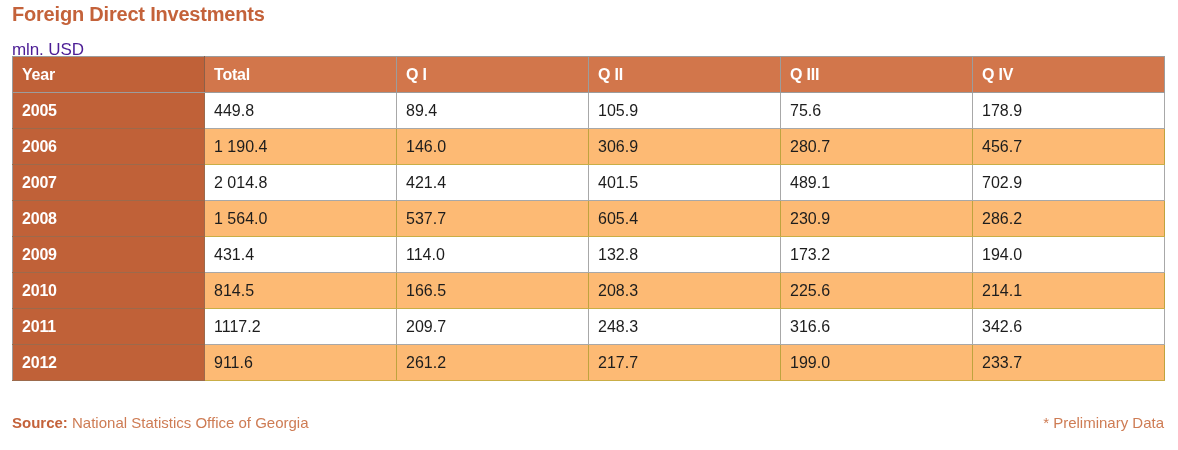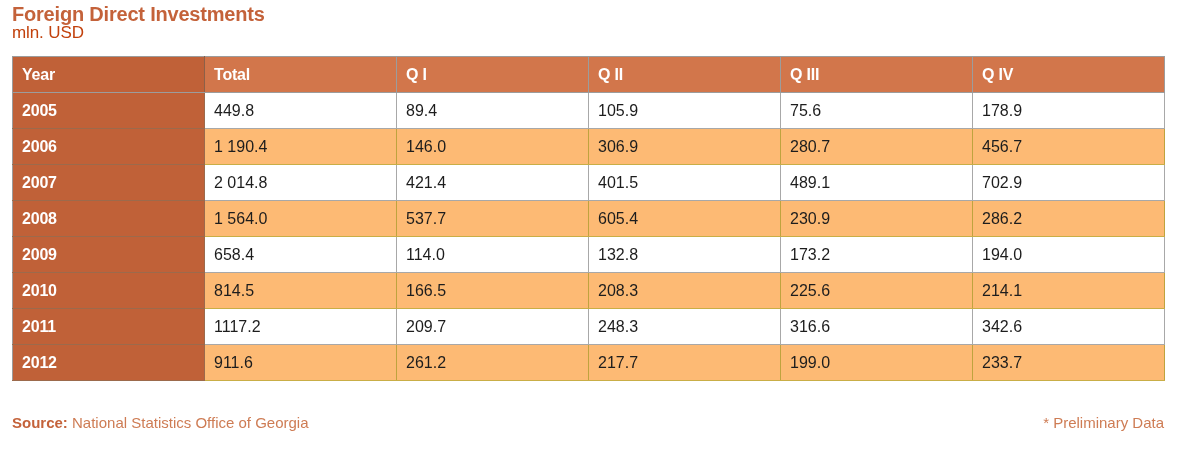--- a/index.html
+++ b/index.html
@@ -26,24 +26,24 @@
     top: 3px;
     font-size: 20px;
     font-weight: bold;
     color: #C4623A;
     letter-spacing: -0.2px;
     white-space: nowrap;
   }
   .subtitle {
     position: absolute;
     left: 12px;
-    top: 23px;
+    top: 40px;
     font-size: 17px;
     font-weight: normal;
-    color: #c2410c;
+    color: #4c1d95;
     letter-spacing: -0.1px;
     white-space: nowrap;
   }
   .table-wrap {
     position: absolute;
     left: 12px;
     top: 56px;
     width: 1152px;
   }
   table.fdi {
@@ -177,21 +177,21 @@
           <tr class="alt">
             <td class="year-cell">2008</td>
             <td class="data-cell">1 564.0</td>
             <td class="data-cell">537.7</td>
             <td class="data-cell">605.4</td>
             <td class="data-cell">230.9</td>
             <td class="data-cell">286.2</td>
           </tr>
           <tr>
             <td class="year-cell">2009</td>
-            <td class="data-cell">658.4</td>
+            <td class="data-cell">431.4</td>
             <td class="data-cell">114.0</td>
             <td class="data-cell">132.8</td>
             <td class="data-cell">173.2</td>
             <td class="data-cell">194.0</td>
           </tr>
           <tr class="alt">
             <td class="year-cell">2010</td>
             <td class="data-cell">814.5</td>
             <td class="data-cell">166.5</td>
             <td class="data-cell">208.3</td>

